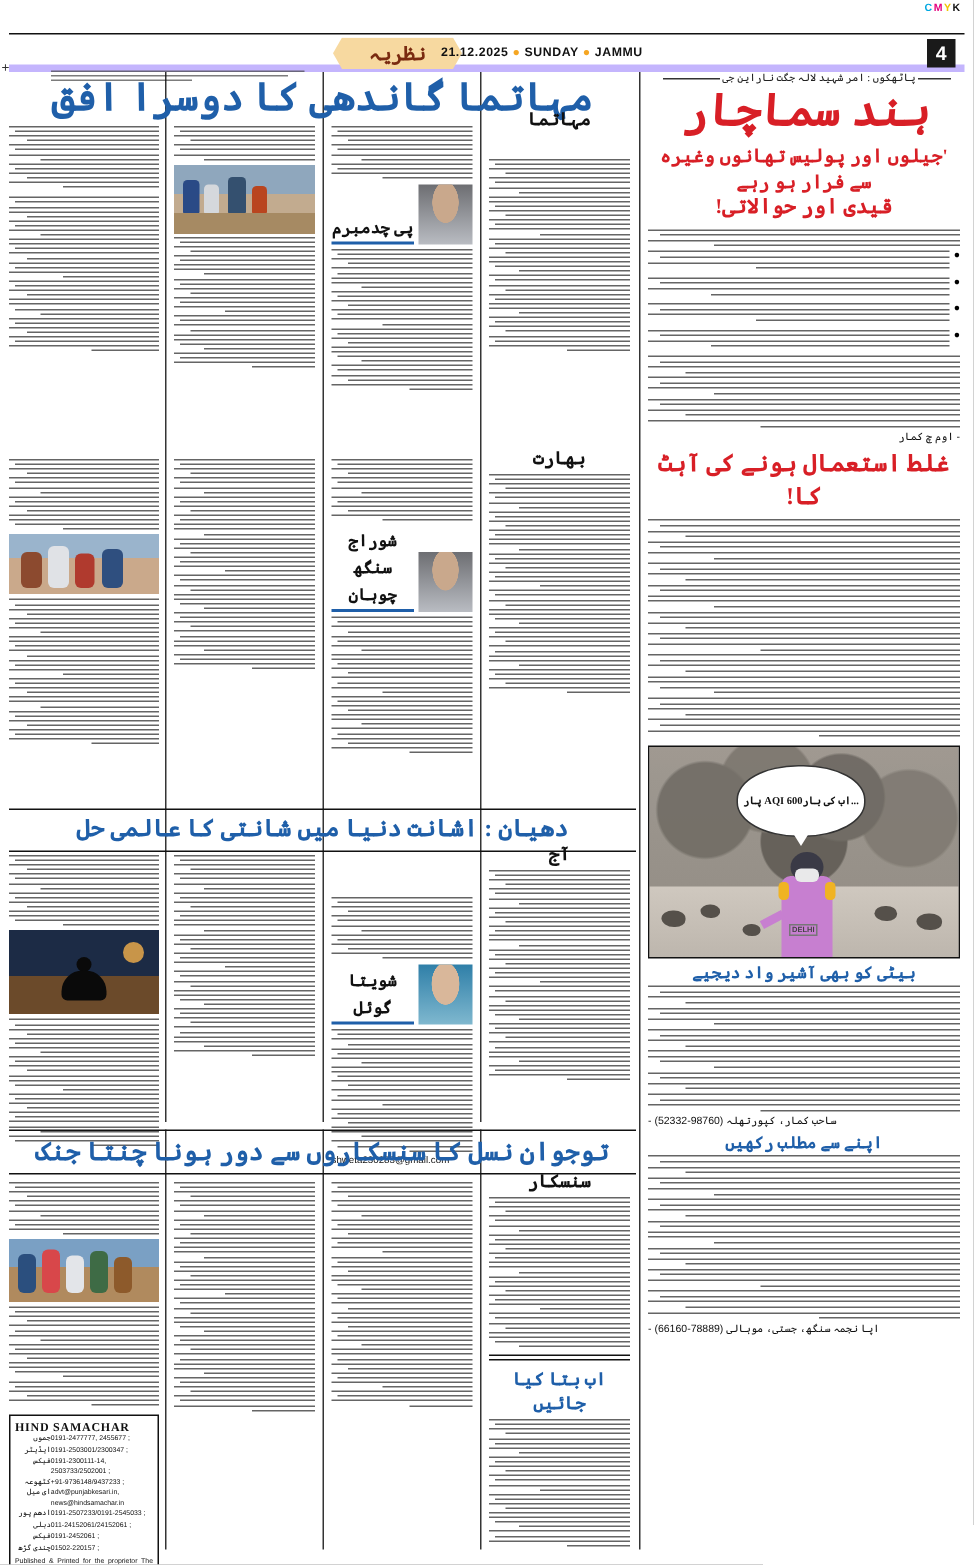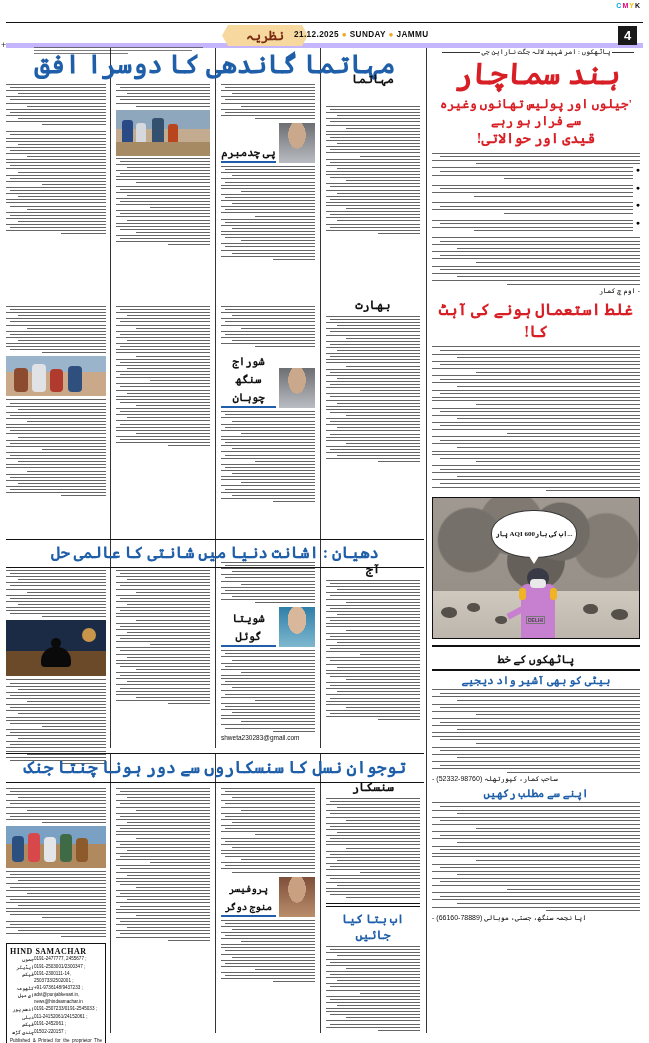--- a/index.html
+++ b/index.html
@@ -553,23 +553,20 @@
 
         <div class="figure-body" style="left:88px;bottom:0;width:34px;height:54px"></div>
         <div class="figure-head" style="left:94px;bottom:50px;width:22px;height:20px"></div>
         <div class="mask" style="left:97px;bottom:50px;width:16px;height:9px"></div>
         <div class="canister" style="left:86px;bottom:38px;width:7px;height:12px;border-radius:3px"></div>
         <div class="canister" style="left:117px;bottom:38px;width:7px;height:12px;border-radius:3px"></div>
         <div class="delhi-tag" style="left:93px;bottom:14px">DELHI</div>
         <div style="position:absolute;left:74px;bottom:22px;width:16px;height:6px;background:#c77fd0;transform:rotate(-28deg)"></div>
       </div>
 
-      <div class="letters-head">
-        <em>پاٹھکوں کے خط</em>
-      </div>
 
       <div class="letter-title">بیٹی کو بھی آشیر واد دیجیے</div>
       <div class="lines">
         <i class="s1"></i>
           <i class="s2"></i>
           <i class="s1"></i>
           <i class="s3"></i>
           <i class="s1"></i>
           <i class="s2"></i>
           <i class="s1"></i>
@@ -958,21 +955,21 @@
           <i class="s1"></i>
           <i class="s2"></i>
           <i class="s1"></i>
           <i class="s1"></i>
           <i class="s4"></i>
           <i class="s1"></i>
           <i class="s6"></i>
       </div>
     </div>
 
-    <div class="col" style="left:215px;top:514px;width:94px;">
+    <div class="col" style="left:215px;top:550px;width:94px;">
       <div class="lines dense">
         <i class="s1"></i>
           <i class="s2"></i>
           <i class="s1"></i>
           <i class="s3"></i>
           <i class="s1"></i>
           <i class="s2"></i>
           <i class="s1"></i>
           <i class="s4"></i>
           <i class="s1"></i>
@@ -1252,28 +1249,20 @@
           <i class="s3"></i>
           <i class="s1"></i>
           <i class="s1"></i>
           <i class="s2"></i>
           <i class="s4"></i>
           <i class="s1"></i>
           <i class="s2"></i>
           <i class="s1"></i>
           <i class="s3"></i>
       </div>
-      <div class="byline">
-        <div class="photo" style="background:
-             radial-gradient(ellipse at 50% 30%, #c9a181 0 34%, transparent 35%),
-             linear-gradient(#7e4f3a,#b98e6b);"></div>
-        <div class="namebar">
-          <em style="font-size:9.5px">پروفیسر منوج دوگر</em>
-        </div>
-      </div>
       <div class="lines dense">
         <i class="s1"></i>
           <i class="s2"></i>
           <i class="s1"></i>
           <i class="s3"></i>
           <i class="s1"></i>
           <i class="s2"></i>
           <i class="s1"></i>
           <i class="s4"></i>
           <i class="s1"></i>

